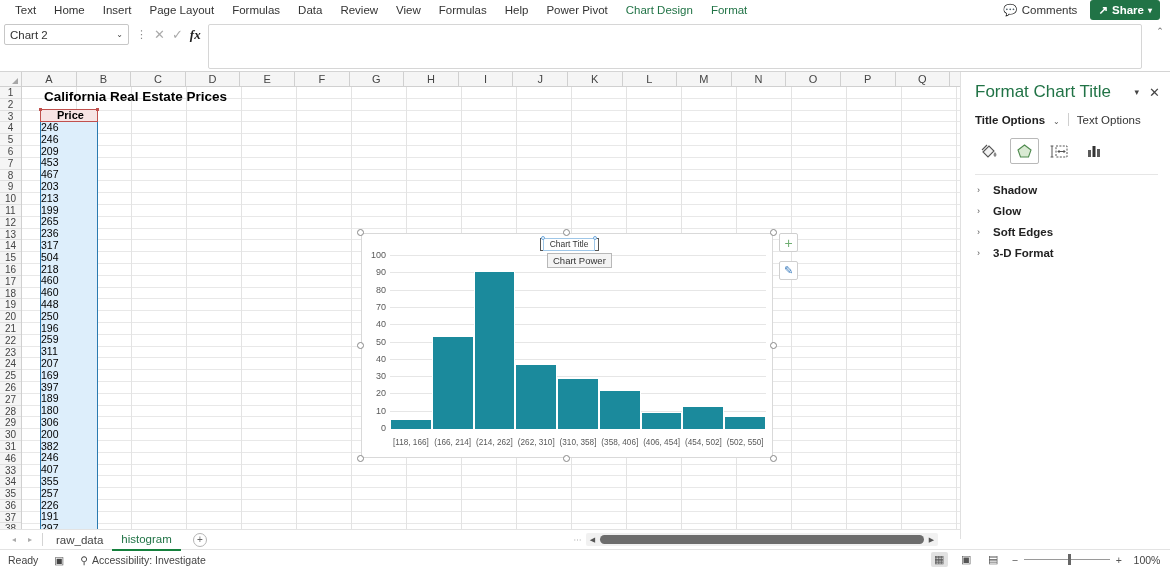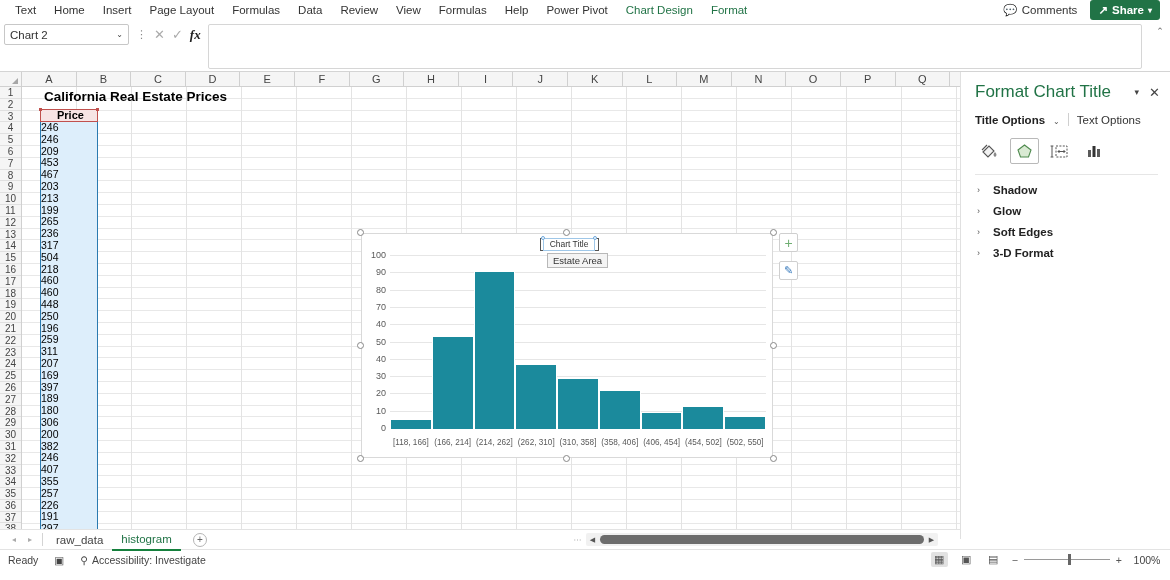--- a/index.html
+++ b/index.html
@@ -273,21 +273,21 @@
           <div class="rc">22</div>
           <div class="rc">23</div>
           <div class="rc">24</div>
           <div class="rc">25</div>
           <div class="rc">26</div>
           <div class="rc">27</div>
           <div class="rc">28</div>
           <div class="rc">29</div>
           <div class="rc">30</div>
           <div class="rc">31</div>
-          <div class="rc">32</div>
+          <div class="rc">46</div>
           <div class="rc">33</div>
           <div class="rc">34</div>
           <div class="rc">35</div>
           <div class="rc">36</div>
           <div class="rc">37</div>
           <div class="rc">38</div>
         </div>
       <div class="cells">
         <div class="gridlines"></div>
 
@@ -409,21 +409,21 @@
                 <div class="xlab">(502, 550]</div>
               </div>
 
             <div class="ct-bracket-l"></div>
             <div class="ct-bracket-r"></div>
             <div class="ct-box">
               <span>Chart Title</span>
               <span class="hd l"></span>
               <span class="hd r"></span>
             </div>
-            <div class="tooltip">Estate Area</div>
+            <div class="tooltip">Chart Power</div>
           </div>
 
           <span class="handle h-tl"></span>
           <span class="handle h-tc"></span>
           <span class="handle h-tr"></span>
           <span class="handle h-ml"></span>
           <span class="handle h-mr"></span>
           <span class="handle h-bl"></span>
           <span class="handle h-bc"></span>
           <span class="handle h-br"></span>

